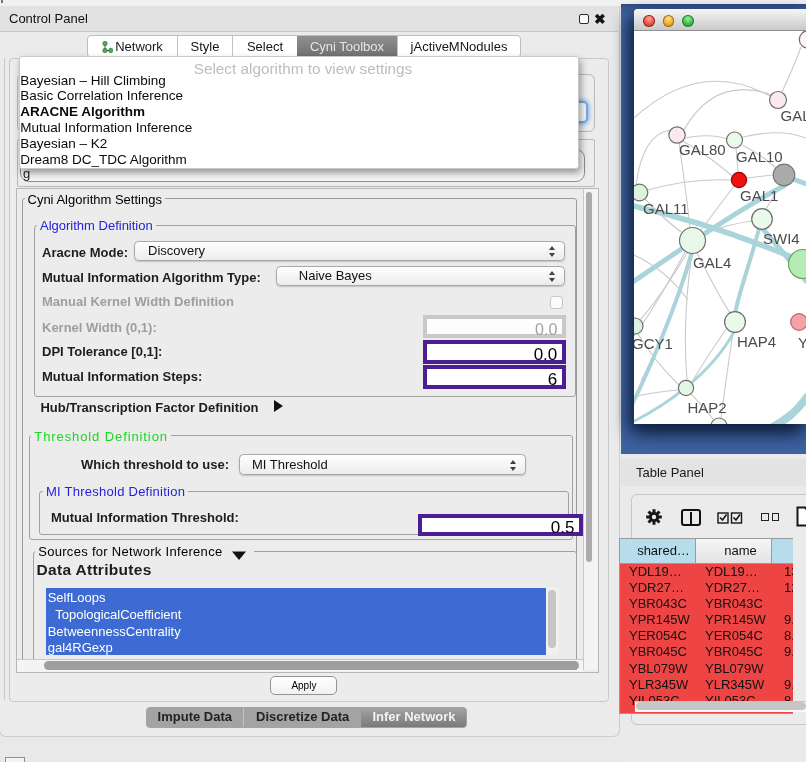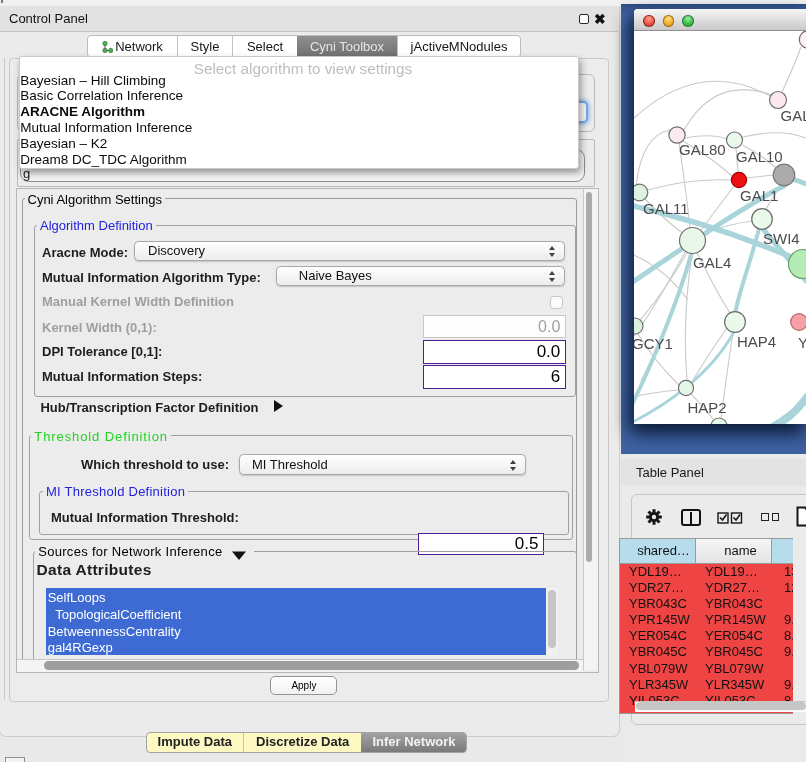--- a/index.html
+++ b/index.html
@@ -3,21 +3,21 @@
 <meta charset="utf-8">
 <style>
 html,body{margin:0;padding:0}
 body{width:806px;height:762px;font-family:"Liberation Sans",sans-serif;background:#e9e9e9}
 #root{position:relative;width:806px;height:762px;overflow:hidden}
 .abs{position:absolute}
 .grp{position:absolute;border:1px solid #a0a0a0;border-radius:3px}
 .gl{position:absolute;font-size:13px;line-height:13px;background:#ececec;padding:0 3px;white-space:nowrap}
 .lbl{position:absolute;font-weight:bold;font-size:13px;line-height:13px;color:#1d1d1d;white-space:nowrap}
 .dis{color:#9e9e9e}
-.fld{position:absolute;background:#fff;border:1px solid #4c1d95;font-size:17px;text-align:right;padding-right:5px;color:#000;box-sizing:border-box}
+.fld{position:absolute;background:#fff;border:4px solid #4c1d95;font-size:17px;text-align:right;padding-right:5px;color:#000;box-sizing:border-box}
 .combo{position:absolute;border:1px solid #a8a8a8;border-radius:4.5px;background:linear-gradient(#ffffff,#ececec);font-size:13px;color:#111;white-space:nowrap;box-shadow:0 1px 1.5px rgba(0,0,0,0.18);box-sizing:border-box}
 .stp{position:absolute;right:8px;width:7px}
 .stp i{position:absolute;left:0;width:0;height:0;border-left:3.5px solid transparent;border-right:3.5px solid transparent}
 .stp .u{border-bottom:4.6px solid #3f3f3f;top:0}
 .stp .d{border-top:4.6px solid #3f3f3f;bottom:0}
 </style>
 </head>
 <body>
 <div id="root">
 
@@ -82,21 +82,21 @@
 <div class="lbl" style="left:81px;top:458.4px">Which threshold to use:</div>
 <div class="combo" style="left:238.5px;top:453.8px;width:287.7px;height:21.1px;line-height:19.1px;padding-left:12.5px">MI Threshold<span class="stp" style="top:5px;height:11px">
         <i class="u"></i>
         <i class="d"></i>
       </span></div>
 
 <div class="grp" style="left:39.4px;top:491px;width:527.6px;height:41.7px"></div>
 <div class="gl" style="left:43px;top:485px;color:#2222dd;letter-spacing:0.25px">MI Threshold Definition</div>
 
 <div class="lbl" style="left:51px;top:510.8px">Mutual Information Threshold:</div>
-<div class="fld" style="left:418.4px;top:533px;width:126px;height:22.1px;line-height:20.1px">0.5</div>
+<div class="fld" style="left:418.4px;top:514px;width:165px;height:22.1px;line-height:20.1px">0.5</div>
 
 <div class="grp" style="left:32.5px;top:551.1px;width:542.7px;height:114px"></div>
 <div class="gl" style="left:35.2px;top:545.3px;letter-spacing:0.3px">Sources for Network Inference</div>
 <svg class="abs" style="left:224px;top:549px;background:#ececec" width="30" height="13">
       <path d="M8,2.5 L22,2.5 L15,11 Z" fill="#111"></path>
     </svg>
 
 <div class="lbl" style="left:36.6px;top:562px;font-size:15.5px;line-height:15.5px;letter-spacing:0.3px">Data Attributes</div>
 
 <div class="abs" style="left:46.2px;top:588px;width:499.8px;height:67px;background:#3d6ad3;color:#fff;font-size:13px;padding-top:2px;box-sizing:border-box">
@@ -108,21 +108,21 @@
 <div class="abs" style="left:546px;top:588px;width:12px;height:67px;background:#f1f1f1"></div>
 <div class="abs" style="left:548px;top:589.5px;width:8px;height:58px;background:#c6c6c6;border-radius:4px"></div>
 
 <div class="abs" style="left:583px;top:189px;width:14px;height:481px;background:#f4f4f4;border-left:1px solid #c8c8c8"></div>
 <div class="abs" style="left:585.8px;top:192px;width:6.5px;height:370px;background:#ababab;border-radius:3.5px"></div>
 <div class="abs" style="left:17px;top:659px;width:566px;height:12px;background:#f4f4f4;border-top:1px solid #c8c8c8"></div>
 <div class="abs" style="left:43.8px;top:661px;width:535px;height:8.5px;background:#9e9e9e;border-radius:4.5px"></div>
 
 <div class="abs" style="left:270.4px;top:676px;width:67px;height:19.2px;border:1px solid #939393;border-radius:5px;background:linear-gradient(#ffffff,#f1f1f1);text-align:center;line-height:17.6px;font-size:10px;color:#000;box-sizing:border-box">Apply</div>
 
-<div class="abs" style="left:145.7px;top:732px;width:321.8px;height:20.5px;border:1px solid #a3a3a3;border-radius:4px;background:#fef9c3;display:flex;font-size:13px;font-weight:bold;color:#222;box-sizing:border-box">
+<div class="abs" style="left:145.7px;top:707px;width:321.8px;height:20.5px;border:1px solid #a3a3a3;border-radius:4px;background:#a3a3a3;display:flex;font-size:13px;font-weight:bold;color:#222;box-sizing:border-box">
   <div style="width:97.2px;text-align:center;line-height:18.5px;border-right:1px solid #c2c2c2;box-sizing:border-box">Impute Data</div>
   <div style="width:117.6px;text-align:center;line-height:18.5px;box-sizing:border-box">Discretize Data</div>
   <div style="flex:1;text-align:center;line-height:18.5px;background:linear-gradient(#a2a2a2,#7a7a7a);color:#f2f2f2;border-radius:0 3px 3px 0">Infer Network</div>
 </div>
 
 <div class="abs" style="left:87px;top:35px;width:434px;height:23px;border:1px solid #bdbdbd;border-radius:4px;background:#fff;display:flex;font-size:13px;color:#151515;box-sizing:border-box">
   <div style="width:90px;line-height:21px;border-right:1px solid #c2c2c2;text-align:center;box-sizing:border-box"><svg width="11" height="12" style="vertical-align:-2px;margin-right:2px">
           <circle cx="3" cy="2.5" r="2.2" fill="#4caf50" stroke="#2e7d32" stroke-width="0.7"></circle>
           <circle cx="3" cy="9.5" r="2.2" fill="#4caf50" stroke="#2e7d32" stroke-width="0.7"></circle>
           <circle cx="8.8" cy="9.5" r="2.2" fill="#4caf50" stroke="#2e7d32" stroke-width="0.7"></circle>

